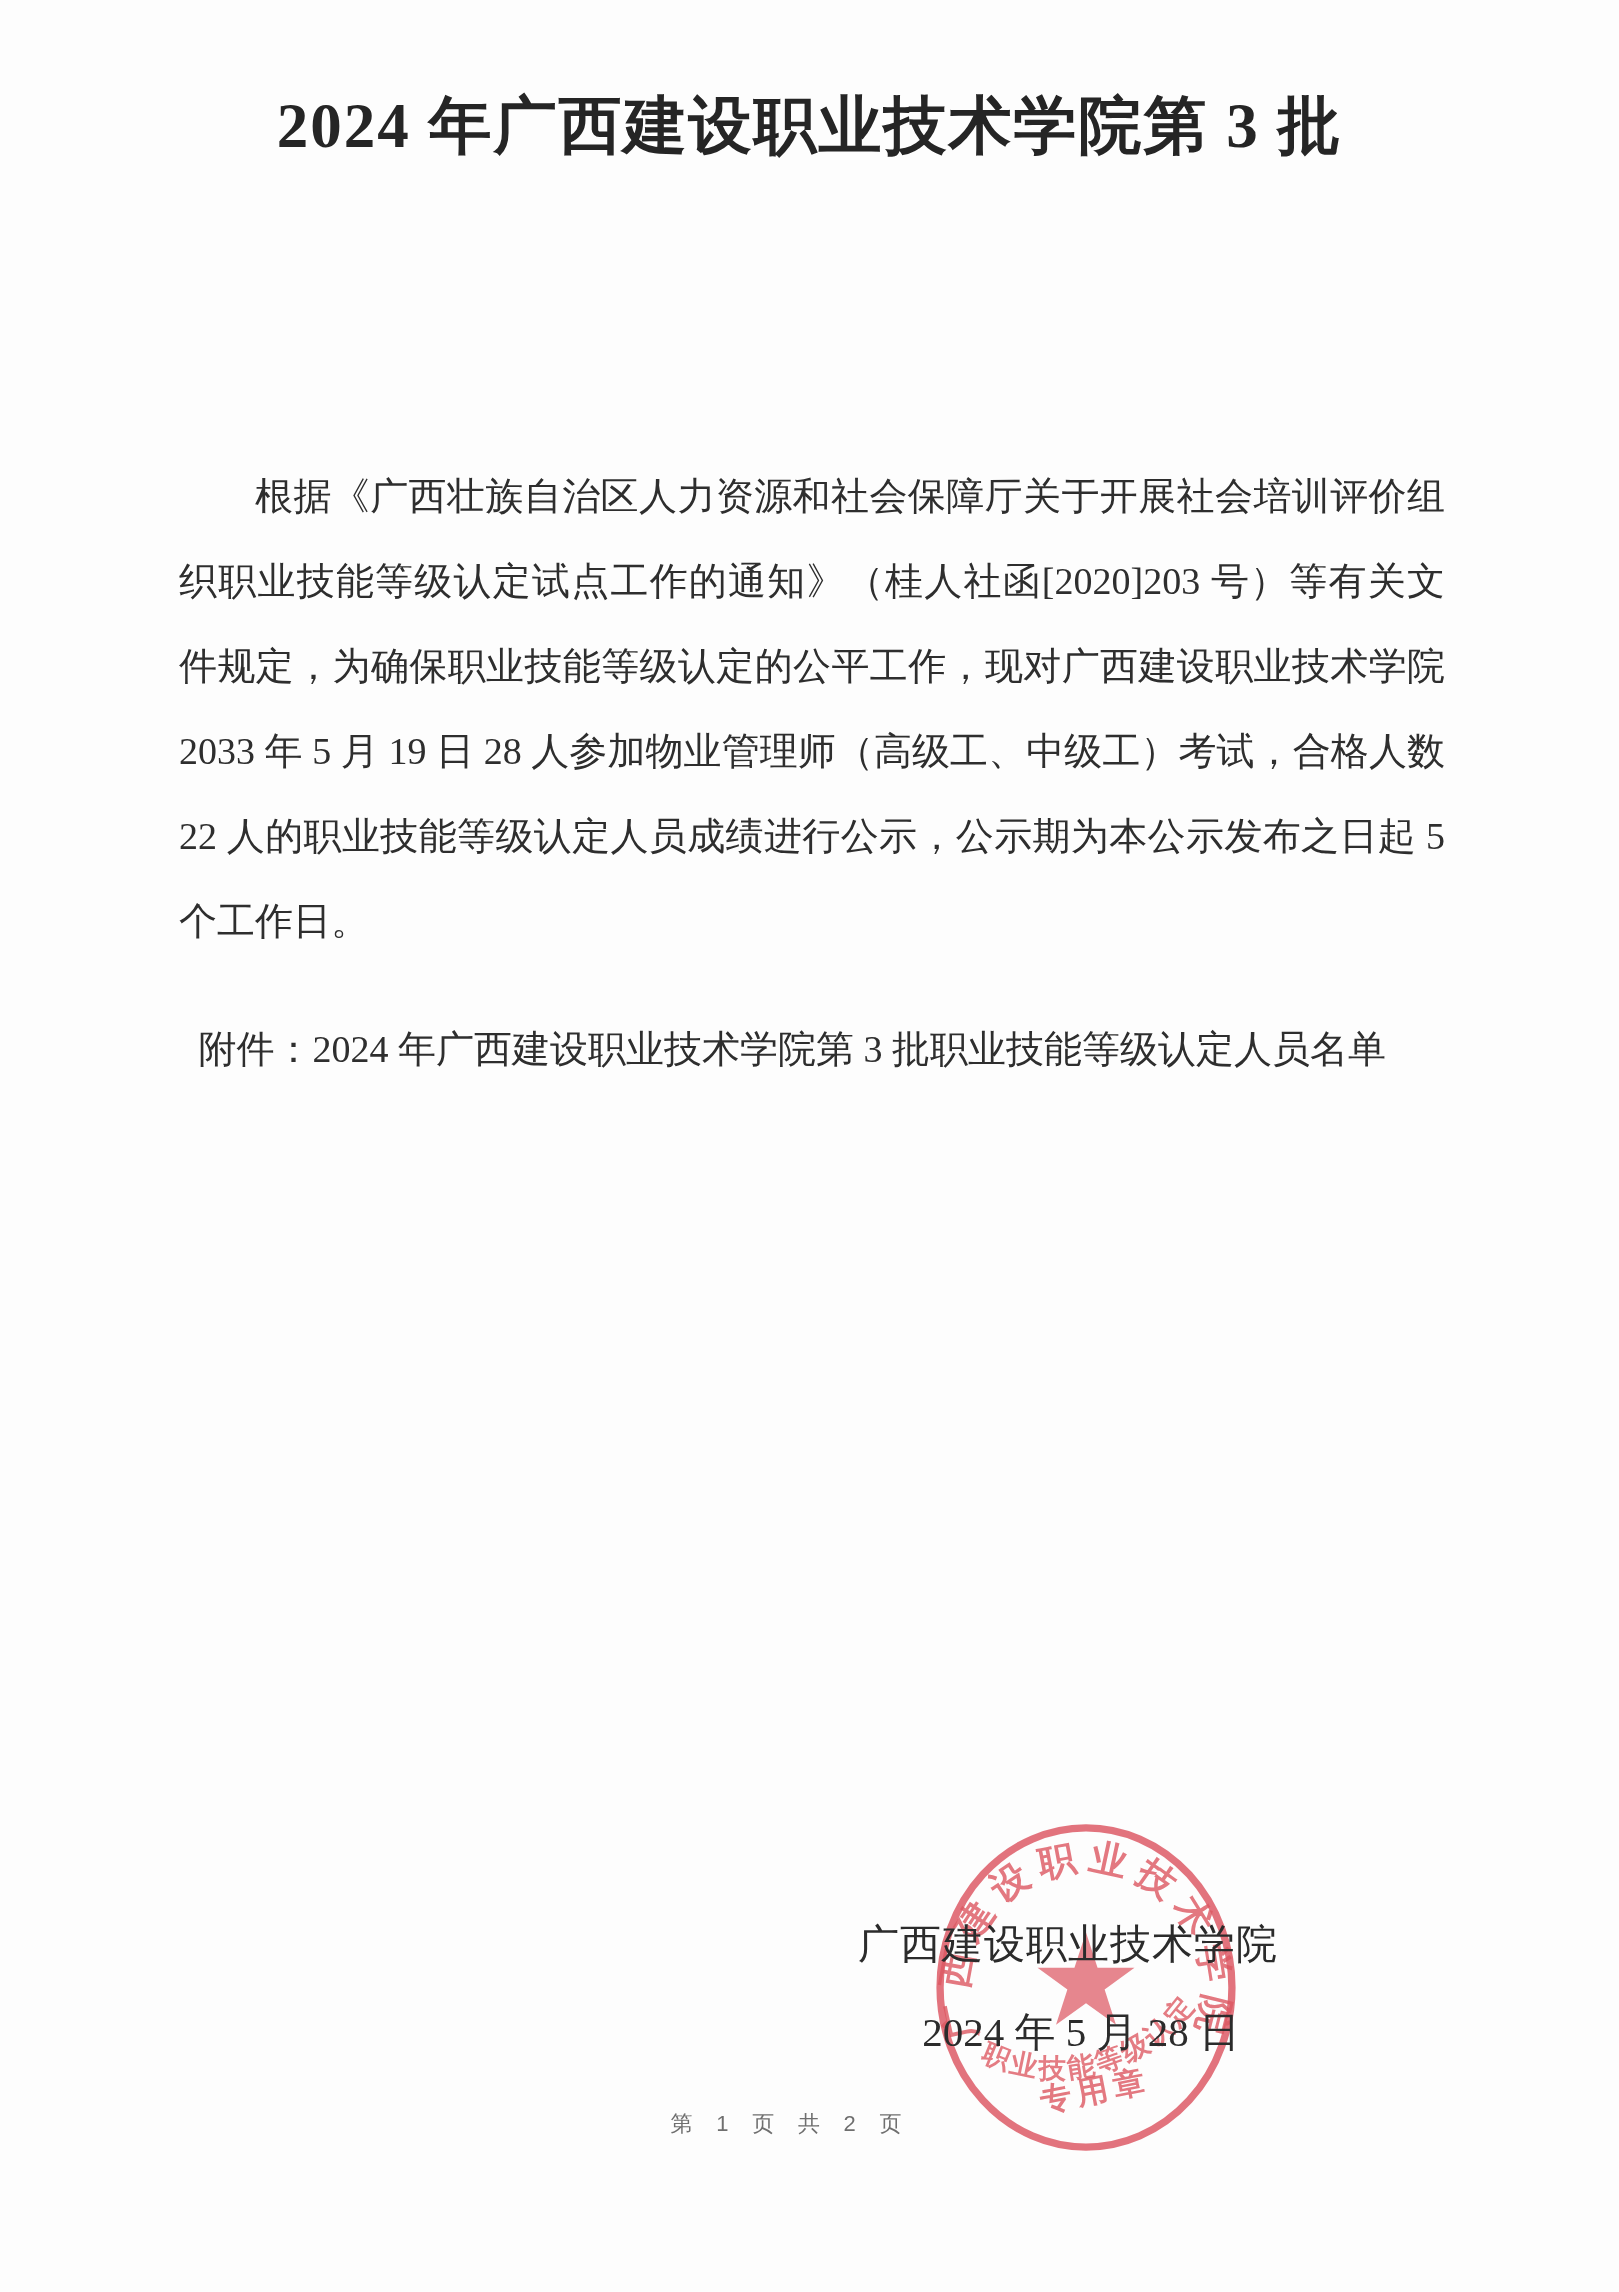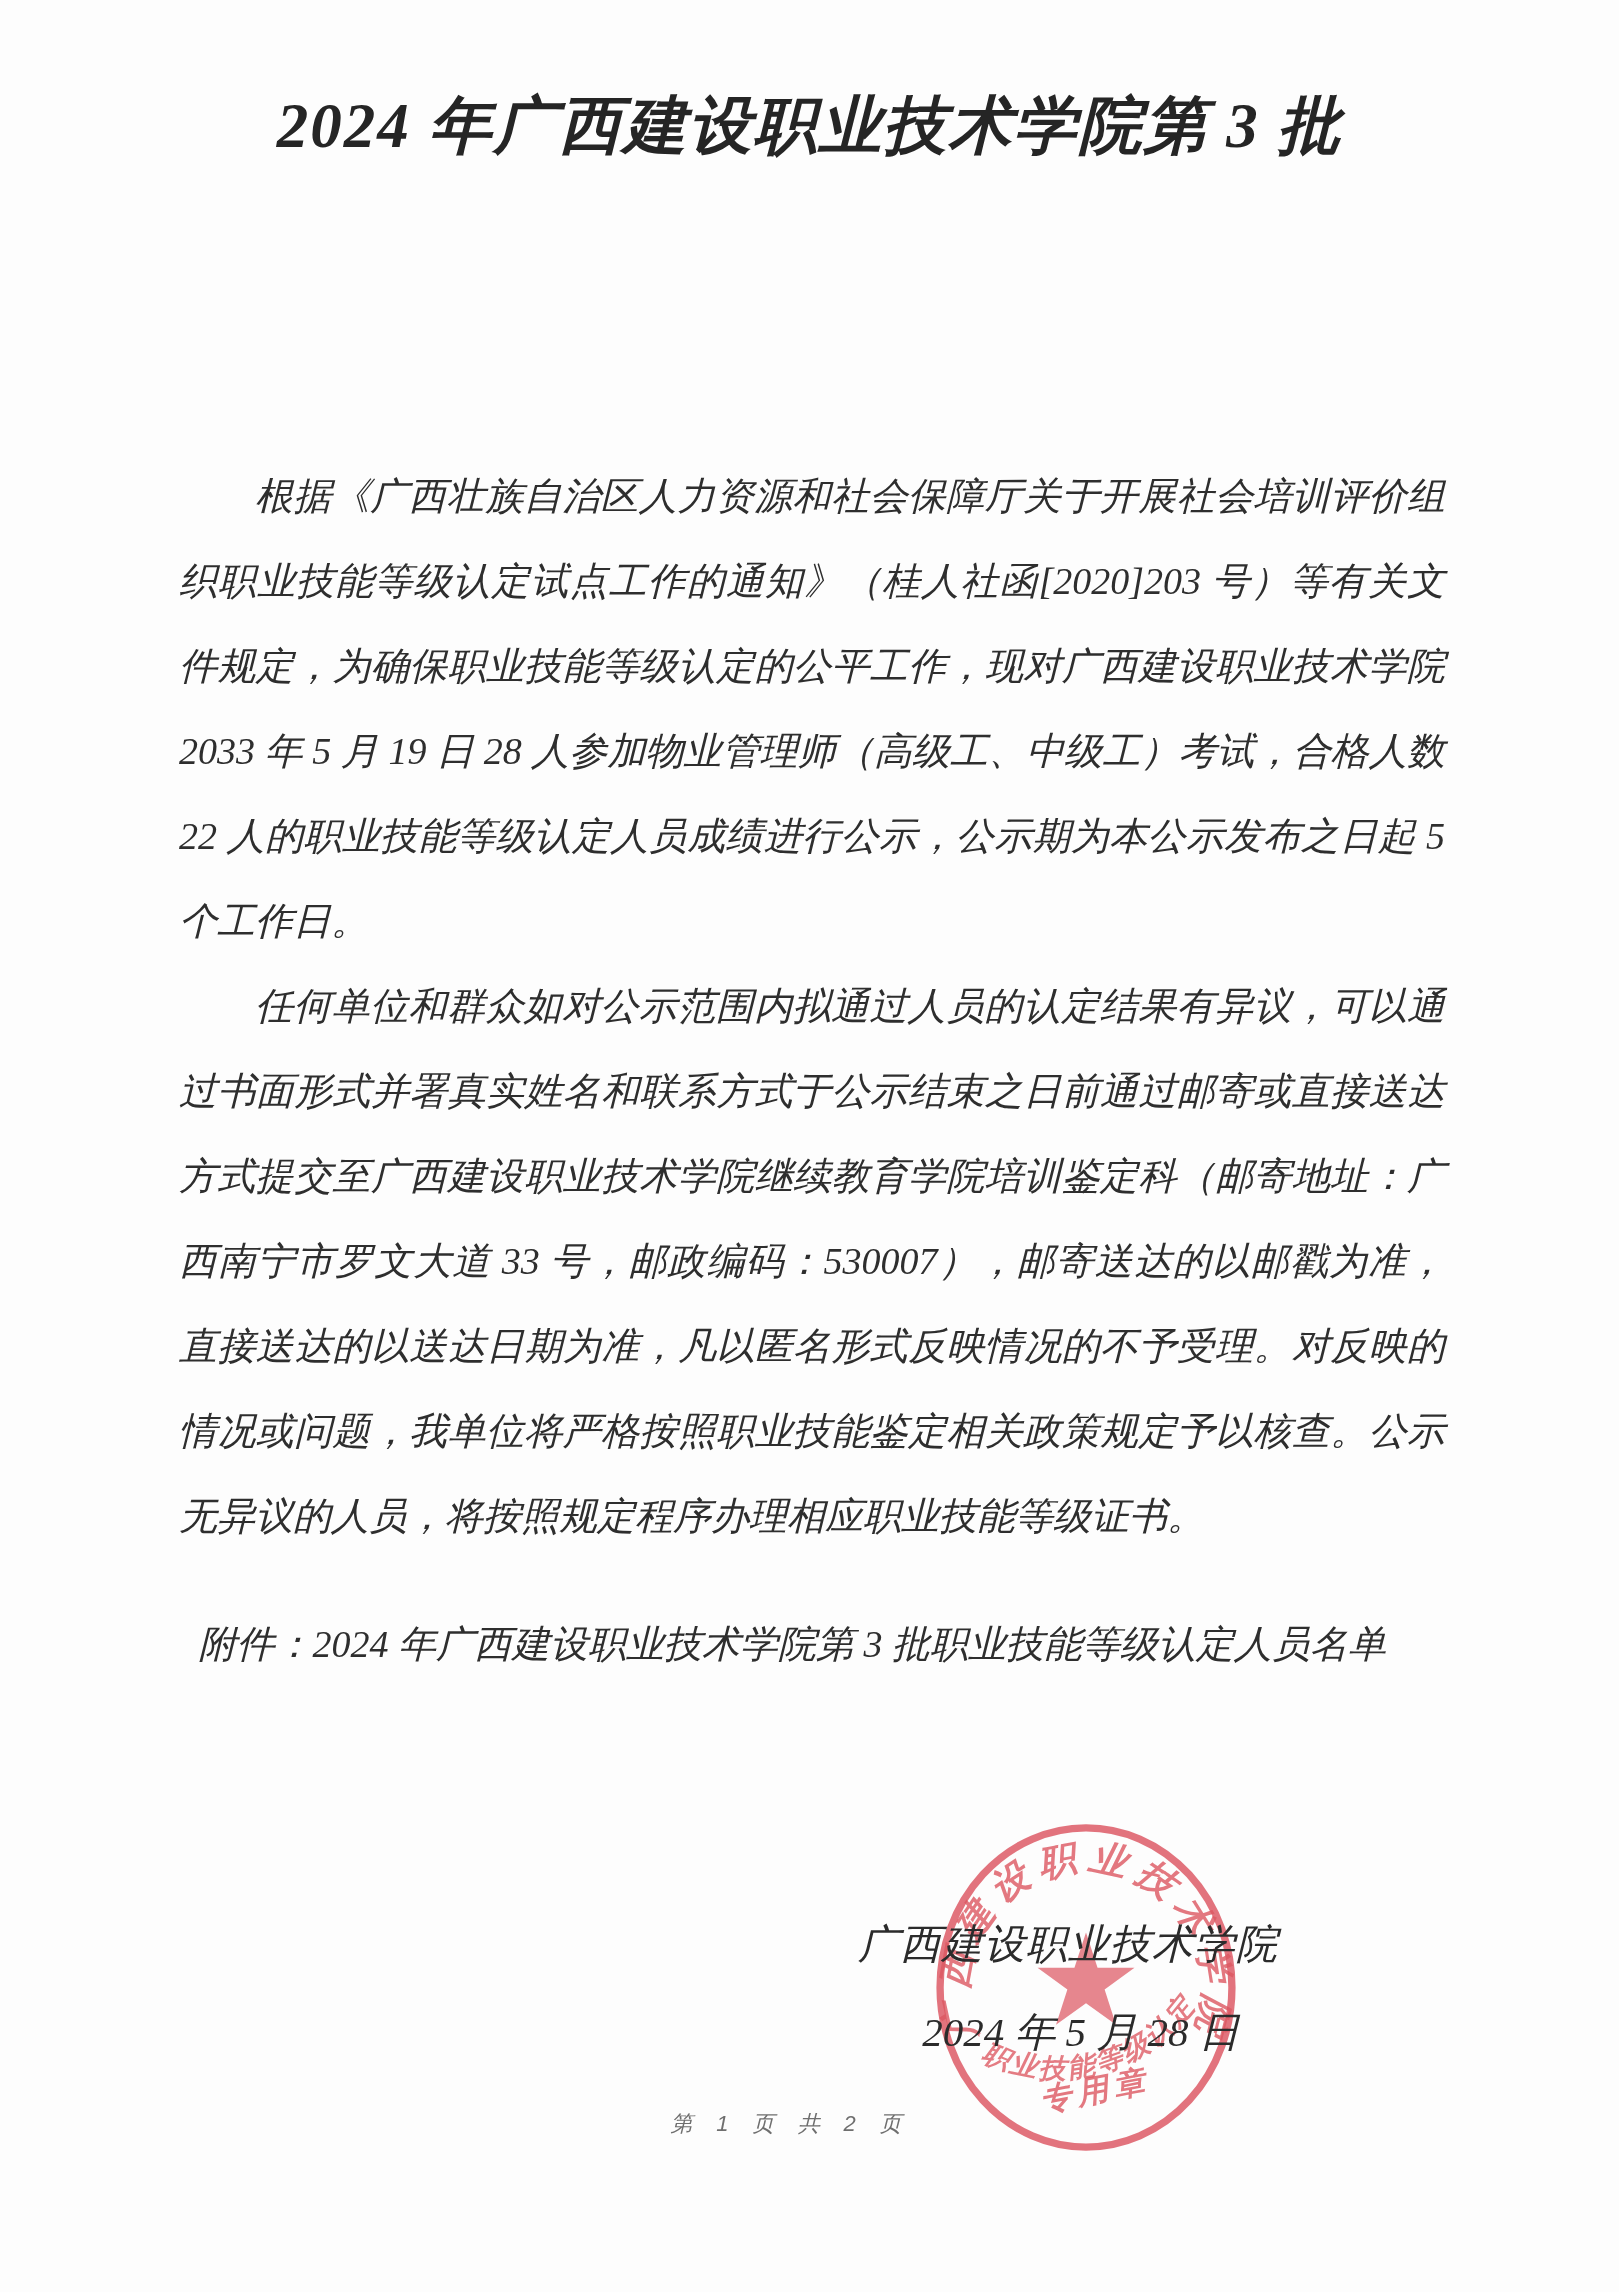--- a/index.html
+++ b/index.html
@@ -4,21 +4,20 @@
 <style>
   html,body{margin:0;padding:0;background:#e8e8e8;}
   .page{
     position:relative;
     width:1619px;height:2293px;
     margin:0 auto;
     background:#fdfdfd;
     overflow:hidden;
     font-family:"Liberation Serif","DejaVu Serif",serif;
     color:#2b2b2b;
-    font-style:italic;
   }
   .title{
     position:absolute;left:0;width:1619px;
     text-align:center;
     font-size:63px;line-height:1.15;
     font-weight:600;
     color:#252525;
     letter-spacing:2px;
     white-space:nowrap;
   }
@@ -59,21 +58,20 @@
 </style>
 </head>
 <body>
 
 <div class="page">
 
   <div class="title l1">2024 年广西建设职业技术学院第 3 批</div>
 
   <div class="content">
     <p class="indent">根据《广西壮族自治区人力资源和社会保障厅关于开展社会培训评价组织职业技能等级认定试点工作的通知》（桂人社函[2020]203 号）等有关文件规定，为确保职业技能等级认定的公平工作，现对广西建设职业技术学院 2033 年 5 月 19 日 28 人参加物业管理师（高级工、中级工）考试，合格人数 22 人的职业技能等级认定人员成绩进行公示，公示期为本公示发布之日起 5 个工作日。</p>
-    <p class="indent">任何单位和群众如对公示范围内拟通过人员的认定结果有异议，可以通过书面形式并署真实姓名和联系方式于公示结束之日前通过邮寄或直接送达方式提交至广西建设职业技术学院继续教育学院培训鉴定科（邮寄地址：广西南宁市罗文大道 33 号，邮政编码：530007），邮寄送达的以邮戳为准，直接送达的以送达日期为准，凡以匿名形式反映情况的不予受理。对反映的情况或问题，我单位将严格按照职业技能鉴定相关政策规定予以核查。公示无异议的人员，将按照规定程序办理相应职业技能等级证书。</p>
     <p class="attachment">附件：2024 年广西建设职业技术学院第 3 批职业技能等级认定人员名单</p>
   </div>
 
   <div class="seal">
     <svg viewBox="0 0 320 340" xmlns="http://www.w3.org/2000/svg">
       <defs>
         <path id="arcTop" d="M 52 225 A 120 120 0 1 1 268 225" fill="none"></path>
         <path id="arcMid" d="M 50 215 A 170 170 0 0 0 272 225" fill="none"></path>
       </defs>
       <ellipse cx="160" cy="172" rx="149" ry="163" fill="none" stroke="#dc5460" stroke-width="7.5" opacity="0.82"></ellipse>

